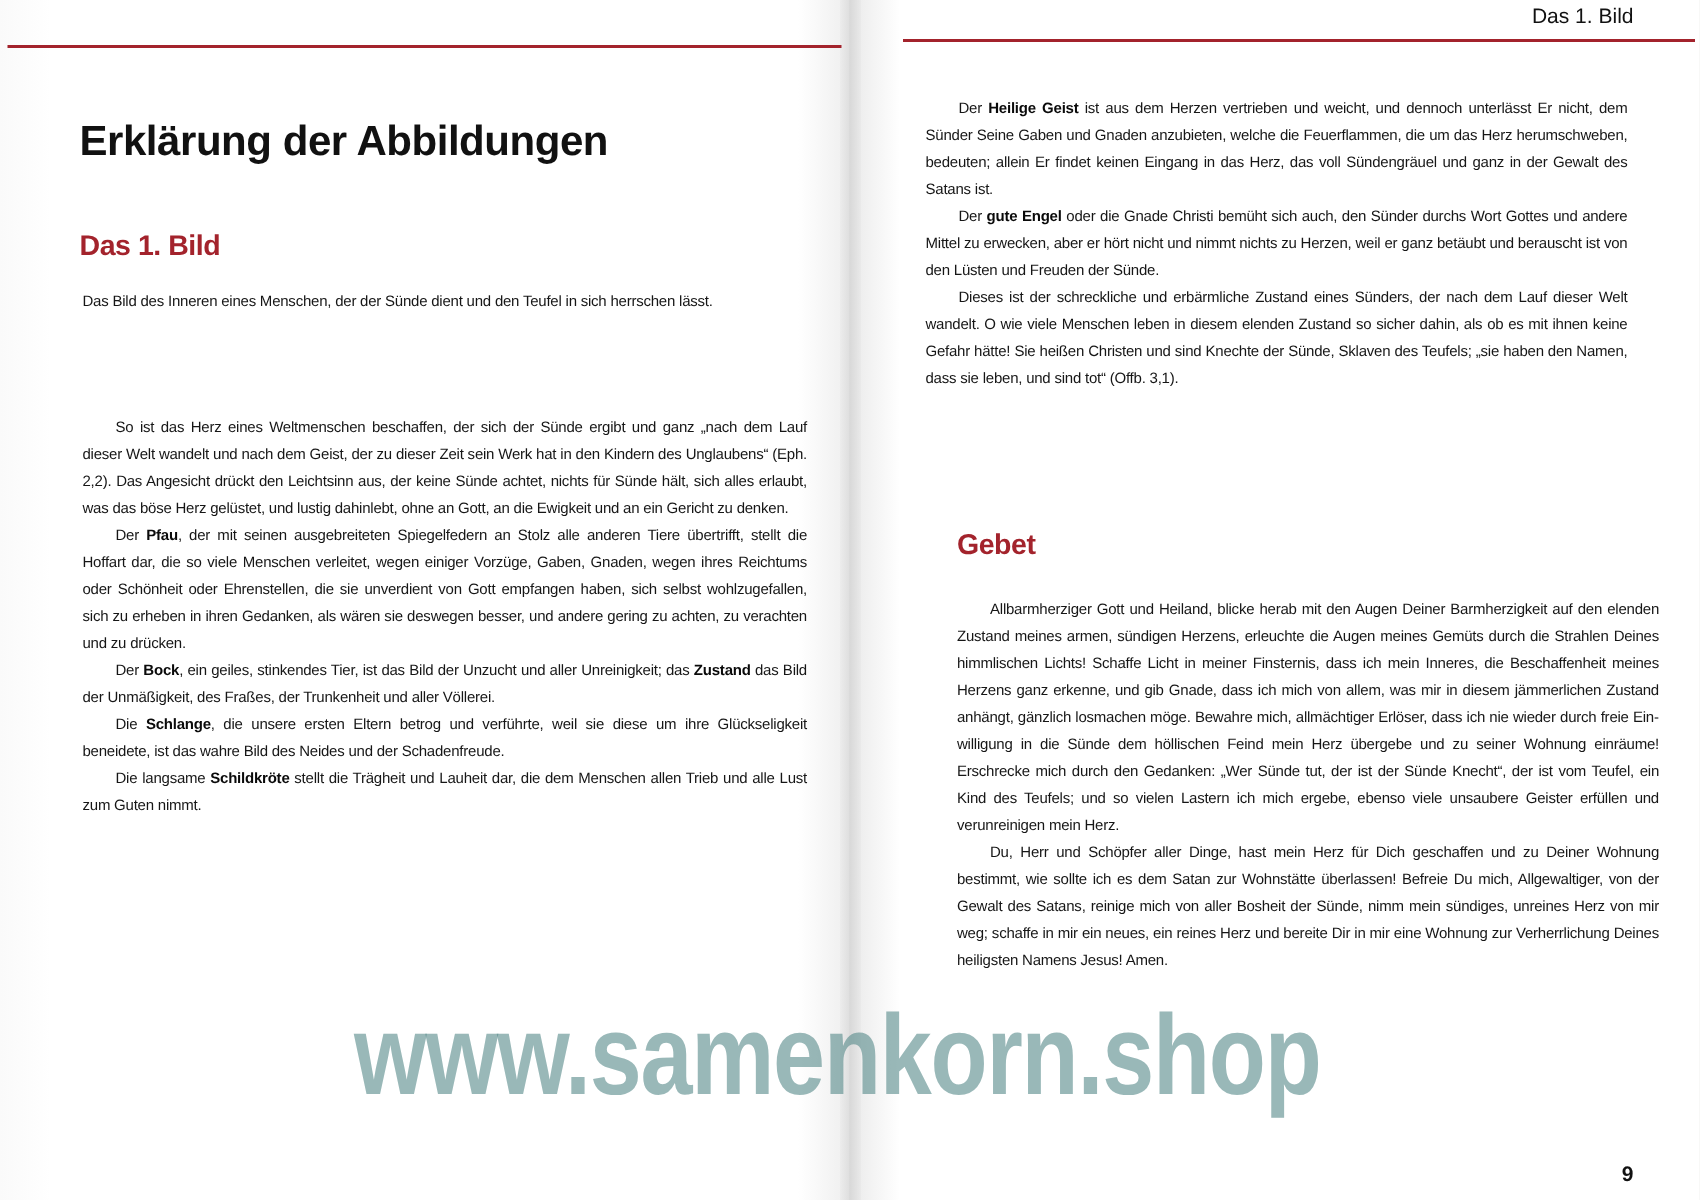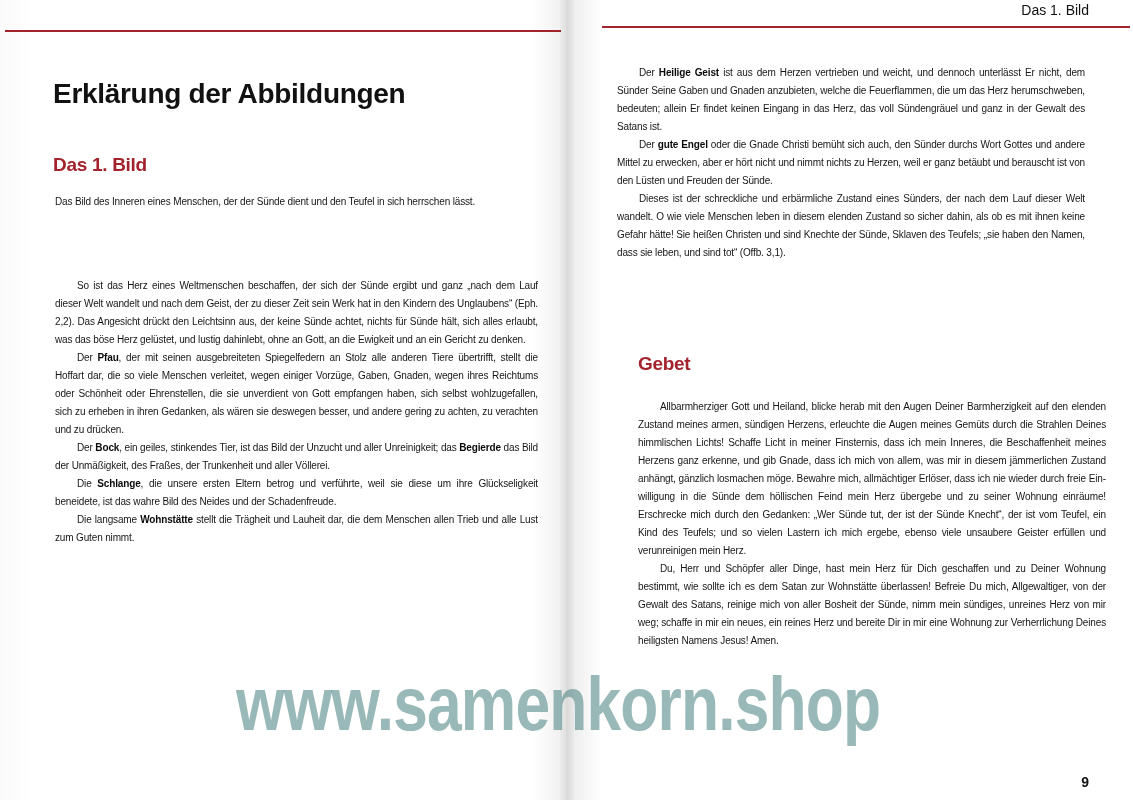--- a/index.html
+++ b/index.html
@@ -71,23 +71,23 @@
 <div class="h1">Erklärung der Abbildungen</div>
 <div class="h2 h2-bild">Das 1. Bild</div>
 
 <div class="text left-intro">
   <p class="noindent">Das Bild des Inneren eines Menschen, der der Sünde dient und den Teufel in sich herrschen lässt.</p>
 </div>
 
 <div class="text left-body">
   <p><span>So ist das Herz eines Weltmenschen beschaffen, der sich der Sünde ergibt und ganz „nach dem Lauf dieser Welt wandelt und nach dem Geist, der zu dieser Zeit sein Werk hat in den Kindern des Unglaubens“ (Eph. 2,2). Das An­gesicht drückt den Leichtsinn aus, der keine Sünde achtet, nichts für Sünde hält, sich alles erlaubt, was das böse Herz gelüstet, und lustig dahinlebt, ohne an Gott, an die Ewigkeit und an ein Gericht zu denken.</span></p>
   <p><span>Der </span><b>Pfau</b><span>, der mit seinen ausgebreiteten Spiegelfedern an Stolz alle ande­ren Tiere übertrifft, stellt die Hoffart dar, die so viele Menschen verleitet, we­gen einiger Vorzüge, Gaben, Gnaden, wegen ihres Reichtums oder Schönheit oder Ehrenstellen, die sie unverdient von Gott empfangen haben, sich selbst wohlzugefallen, sich zu erheben in ihren Gedanken, als wären sie deswegen besser, und andere gering zu achten, zu verachten und zu drücken.</span></p>
-  <p><span>Der </span><b>Bock</b><span>, ein geiles, stinkendes Tier, ist das Bild der Unzucht und aller Un­reinigkeit; das </span><b>Begierde</b><span> das Bild der Unmäßigkeit, des Fraßes, der Trunkenheit und aller Völlerei.</span></p>
+  <p><span>Der </span><b>Bock</b><span>, ein geiles, stinkendes Tier, ist das Bild der Unzucht und aller Un­reinigkeit; das </span><b>Zustand</b><span> das Bild der Unmäßigkeit, des Fraßes, der Trunkenheit und aller Völlerei.</span></p>
   <p><span>Die </span><b>Schlange</b><span>, die unsere ersten Eltern betrog und verführte, weil sie diese um ihre Glückseligkeit beneidete, ist das wahre Bild des Neides und der Scha­denfreude.</span></p>
-  <p><span>Die langsame </span><b>Wohnstätte</b><span> stellt die Trägheit und Lauheit dar, die dem Men­schen allen Trieb und alle Lust zum Guten nimmt.</span></p>
+  <p><span>Die langsame </span><b>Schildkröte</b><span> stellt die Trägheit und Lauheit dar, die dem Men­schen allen Trieb und alle Lust zum Guten nimmt.</span></p>
 </div>
 
 <div class="text right-body1">
   <p><span>Der </span><b>Heilige Geist</b><span> ist aus dem Herzen vertrieben und weicht, und dennoch unterlässt Er nicht, dem Sünder Seine Gaben und Gnaden anzubieten, wel­che die Feuerflammen, die um das Herz herumschweben, bedeuten; allein Er findet keinen Eingang in das Herz, das voll Sündengräuel und ganz in der Gewalt des Satans ist.</span></p>
   <p><span>Der </span><b>gute Engel</b><span> oder die Gnade Christi bemüht sich auch, den Sünder durchs Wort Gottes und andere Mittel zu erwecken, aber er hört nicht und nimmt nichts zu Herzen, weil er ganz betäubt und berauscht ist von den Lüs­ten und Freuden der Sünde.</span></p>
   <p><span>Dieses ist der schreckliche und erbärmliche Zustand eines Sünders, der nach dem Lauf dieser Welt wandelt. O wie viele Menschen leben in diesem elenden Zustand so sicher dahin, als ob es mit ihnen keine Gefahr hätte! Sie heißen Christen und sind Knechte der Sünde, Sklaven des Teufels; „sie haben den Namen, dass sie leben, und sind tot“ (Offb. 3,1).</span></p>
 </div>
 
 <div class="h2 h2-gebet">Gebet</div>
 

